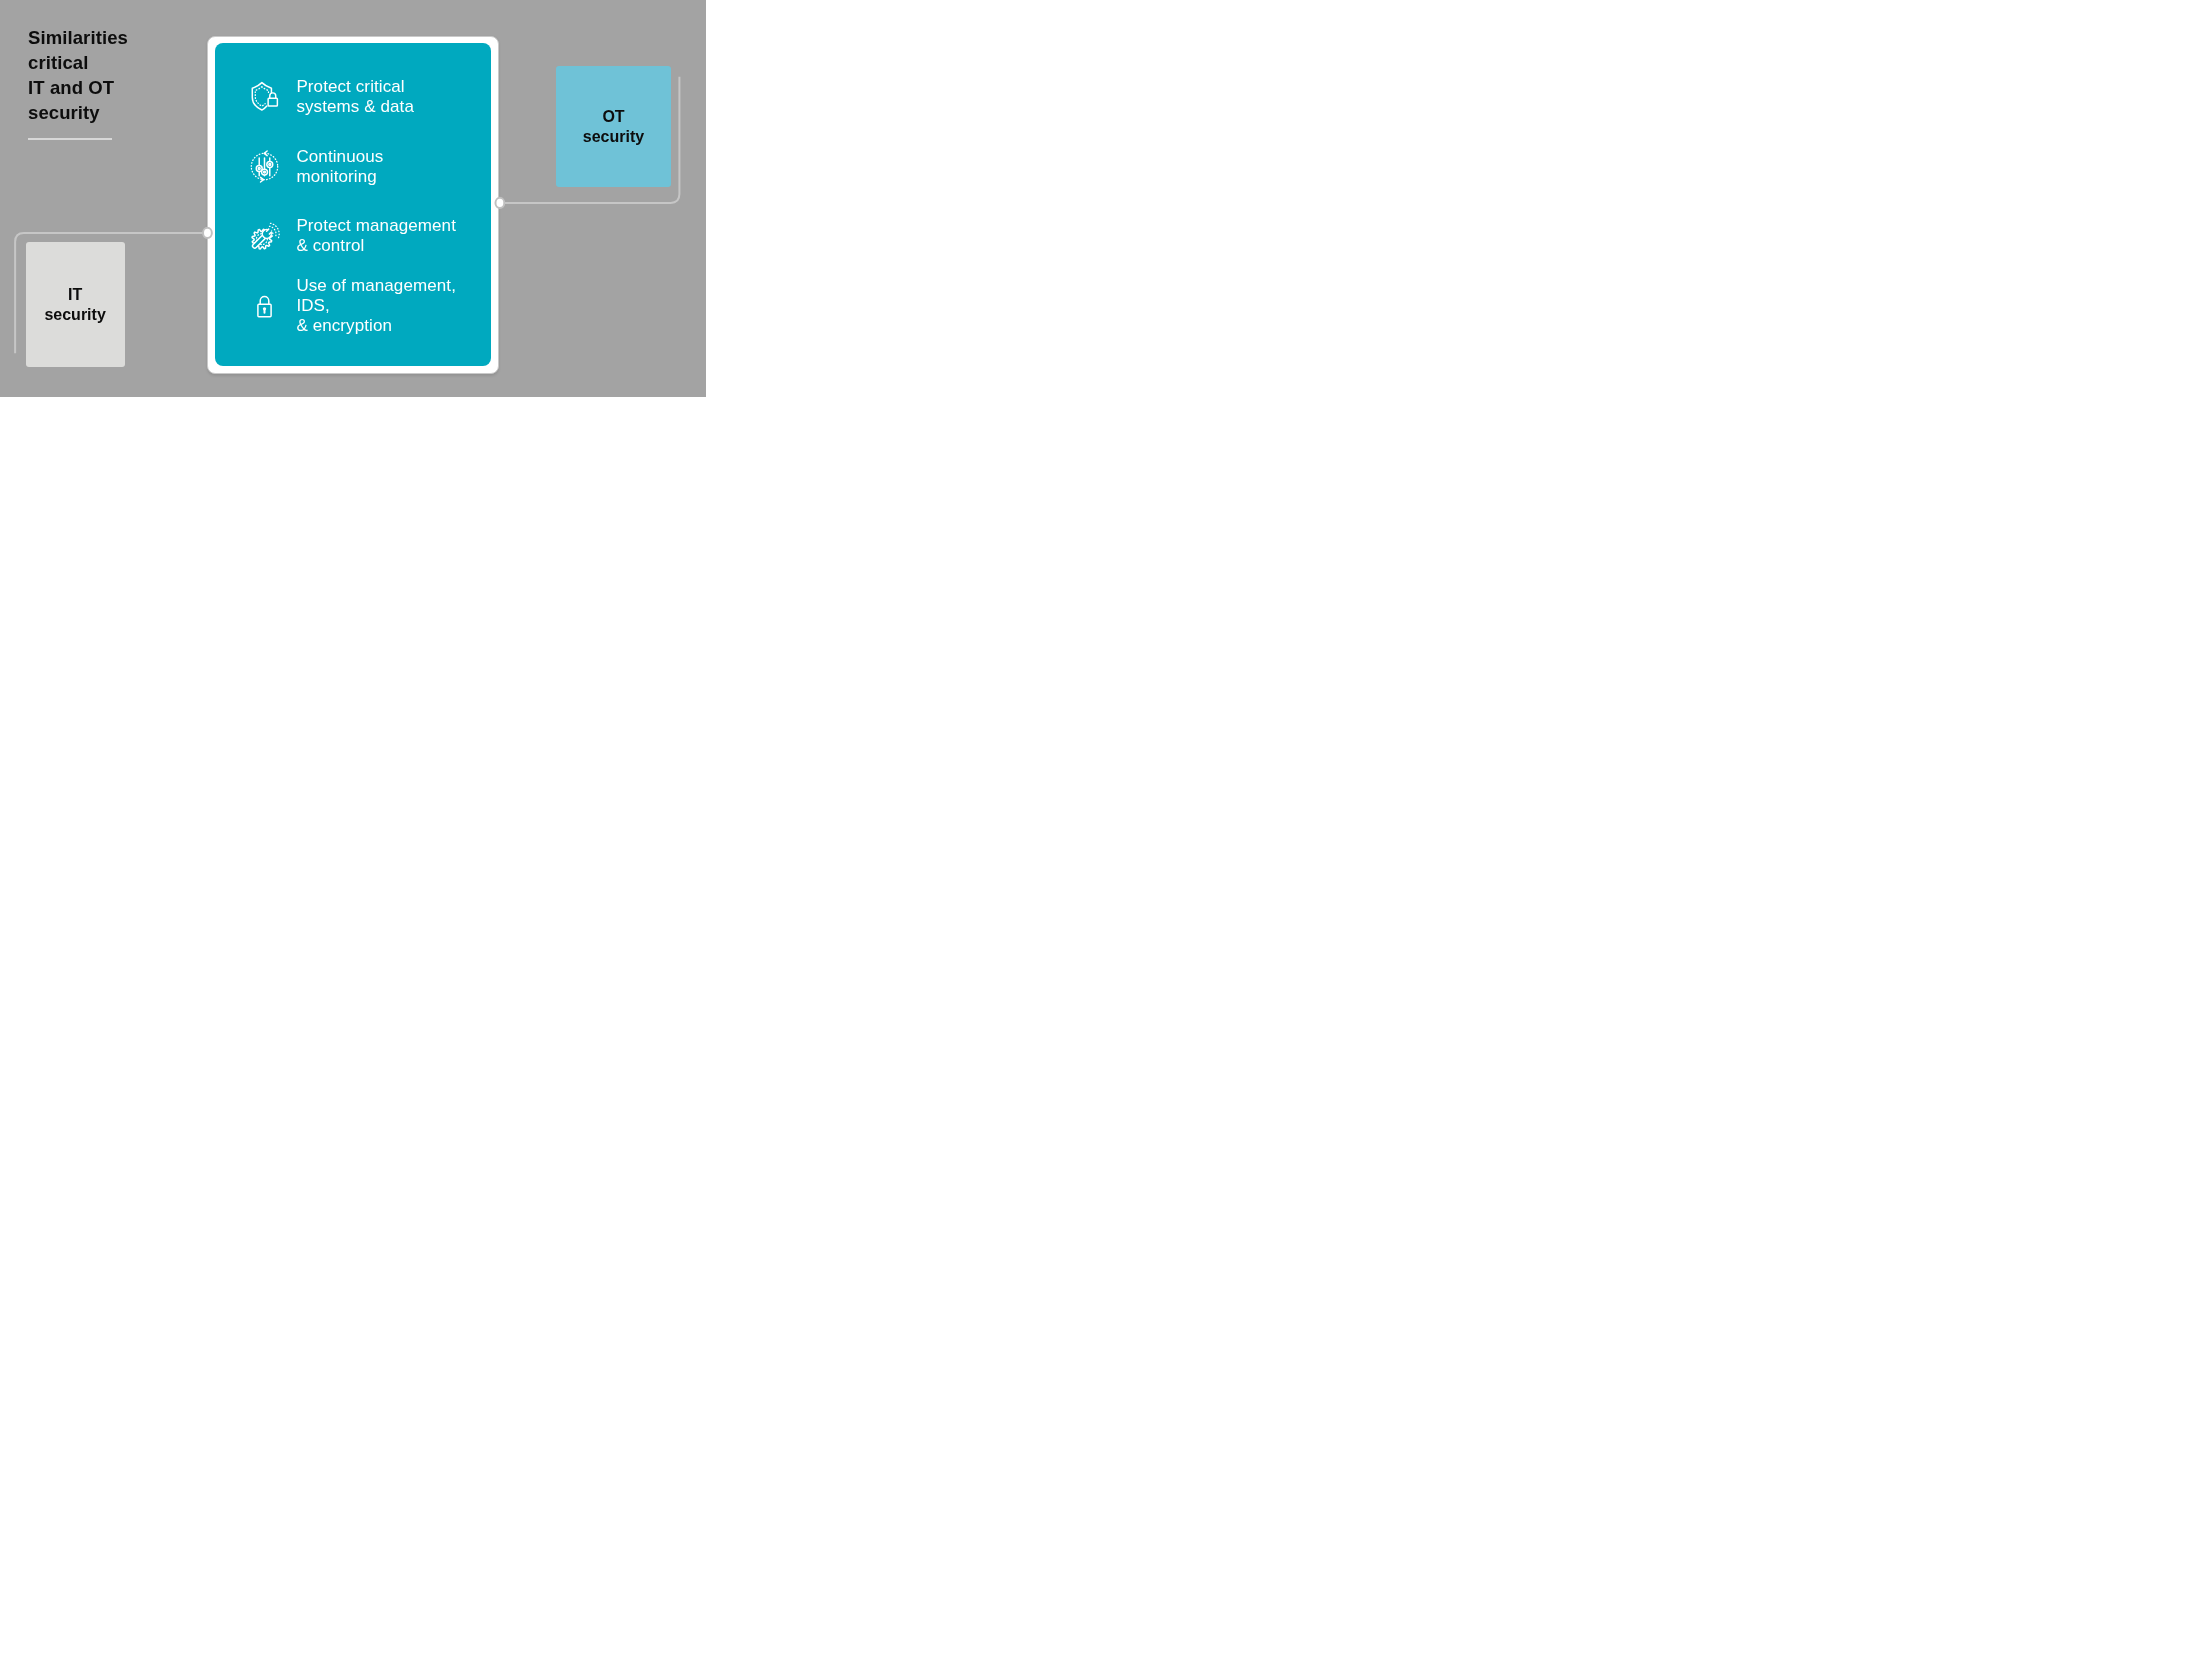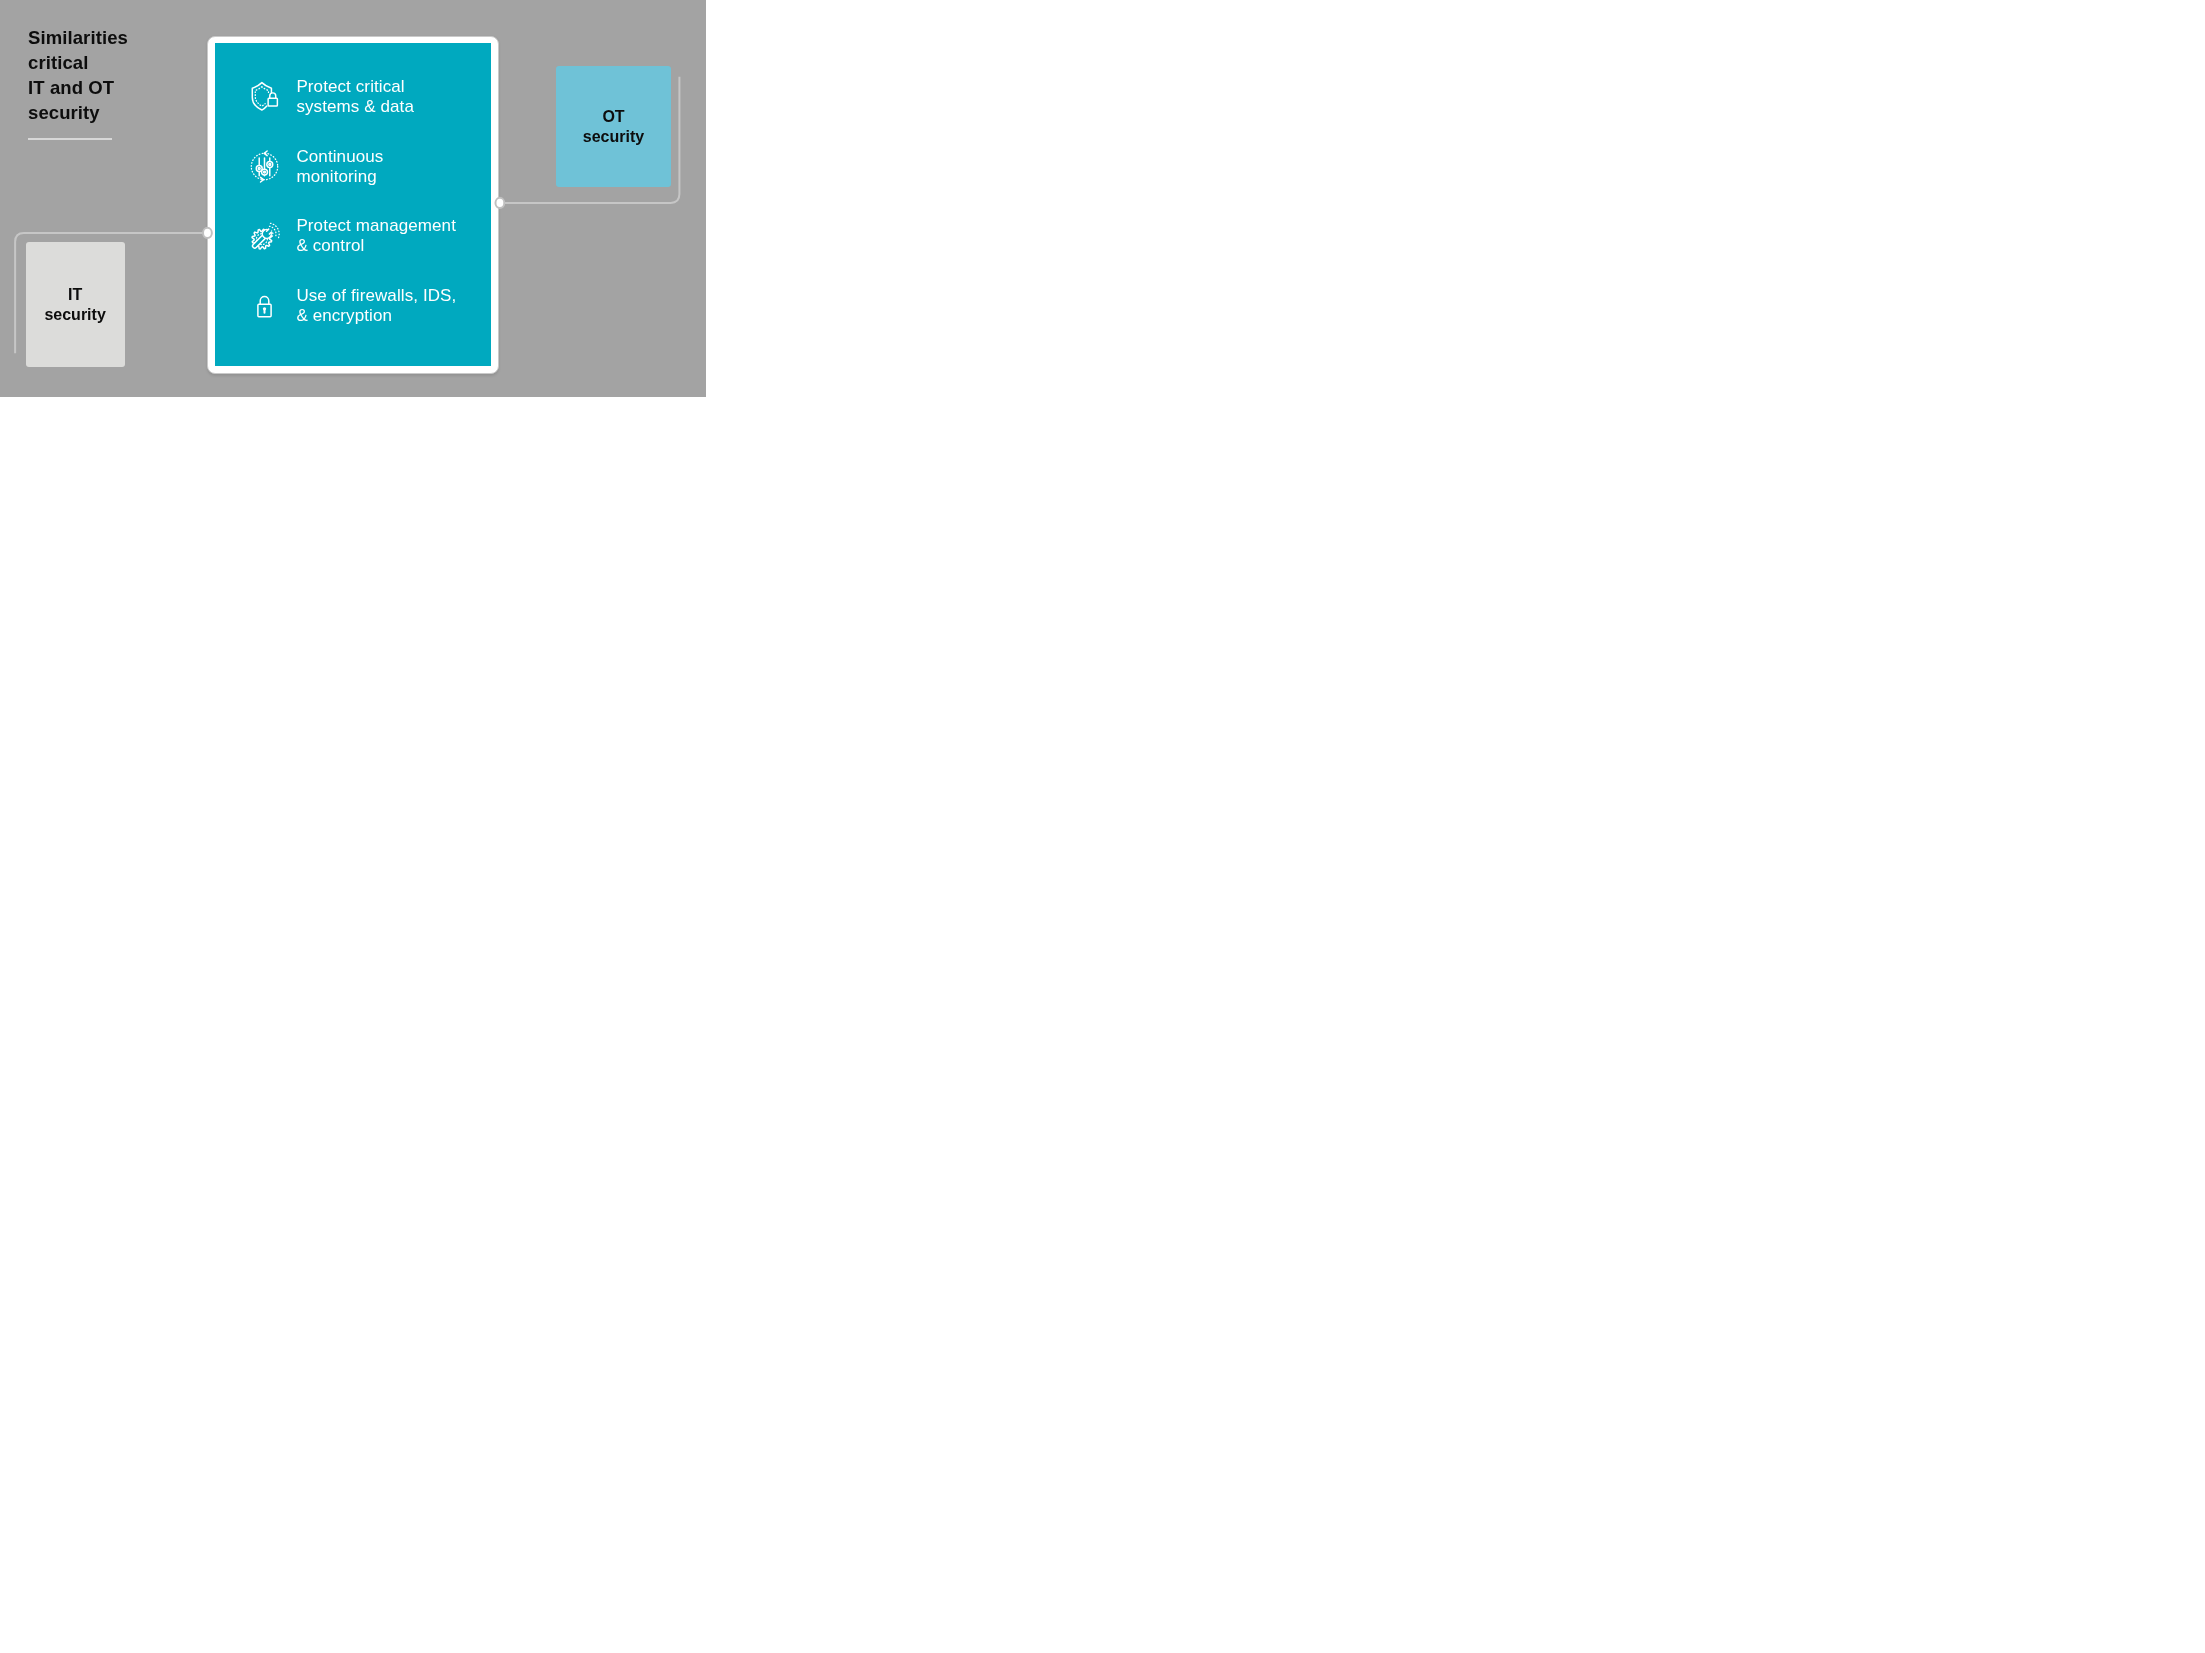--- a/index.html
+++ b/index.html
@@ -9,21 +9,21 @@
   }
   
   .title{position:absolute;left:28px;top:25px;color:#0d0d0d;font-weight:bold;
          font-size:18.5px;line-height:25px;letter-spacing:0.1px;}
   .divider{position:absolute;left:28px;top:138px;width:84px;height:2.2px;background:#d8d8d8;}
   
   .card{position:absolute;left:207px;top:36px;width:292px;height:338px;box-sizing:border-box;
         background:#ffffff;border:1.3px solid #c9c9c9;border-radius:8px;
         box-shadow:0 1.3px 2.6px rgba(0,0,0,.10);}
   .teal-box{position:absolute;left:215px;top:43px;width:276px;height:323px;
-            background:#00a9bf;border-radius:0;box-sizing:border-box;
+            background:#00a9bf;border-radius:8px;box-sizing:border-box;
             padding-top:25px;display:flex;flex-direction:column;}
   .row{height:58px;margin-bottom:11.5px;display:flex;align-items:center;padding-left:33px;}
   .row:last-child{margin-bottom:0;}
   .icon-box{width:33px;height:33px;flex:0 0 33px;}
   .icon-box svg{width:33px;height:33px;display:block;overflow:visible;}
   .row-text{margin-left:15.4px;color:#ffffff;font-size:17px;line-height:20px;letter-spacing:0.1px;}
   
   .side-box{position:absolute;border-radius:3px;display:flex;align-items:center;justify-content:center;
             text-align:center;color:#0d0d0d;font-weight:bold;font-size:16px;line-height:19.4px;}
   .it-box{left:25.6px;top:242px;width:99px;height:125px;background:#dcdcda;}
@@ -117,21 +117,21 @@
     <div class="row">
       <div class="icon-box">
         <svg viewBox="0 0 100 100">
           <path class="wt" d="M37 46 L37 36 A13 13 0 0 1 63 36 L63 46"></path>
           <rect class="wt-fill" x="30" y="46" width="40" height="38" rx="3"></rect>
           <circle cx="50" cy="60" r="5" fill="#ffffff"></circle>
           <rect x="47" y="62" width="6" height="13" rx="3" fill="#ffffff"></rect>
         </svg>
       </div>
       <div class="row-text">
-        <div>Use of firewalls, IDS,</div>
+        <div>Use of management, IDS,</div>
         <div>&amp; encryption</div>
       </div>
     </div>
 
   </div>
 
   <div class="side-box it-box">
     <div>
       <div>IT</div>
       <div>security</div>

